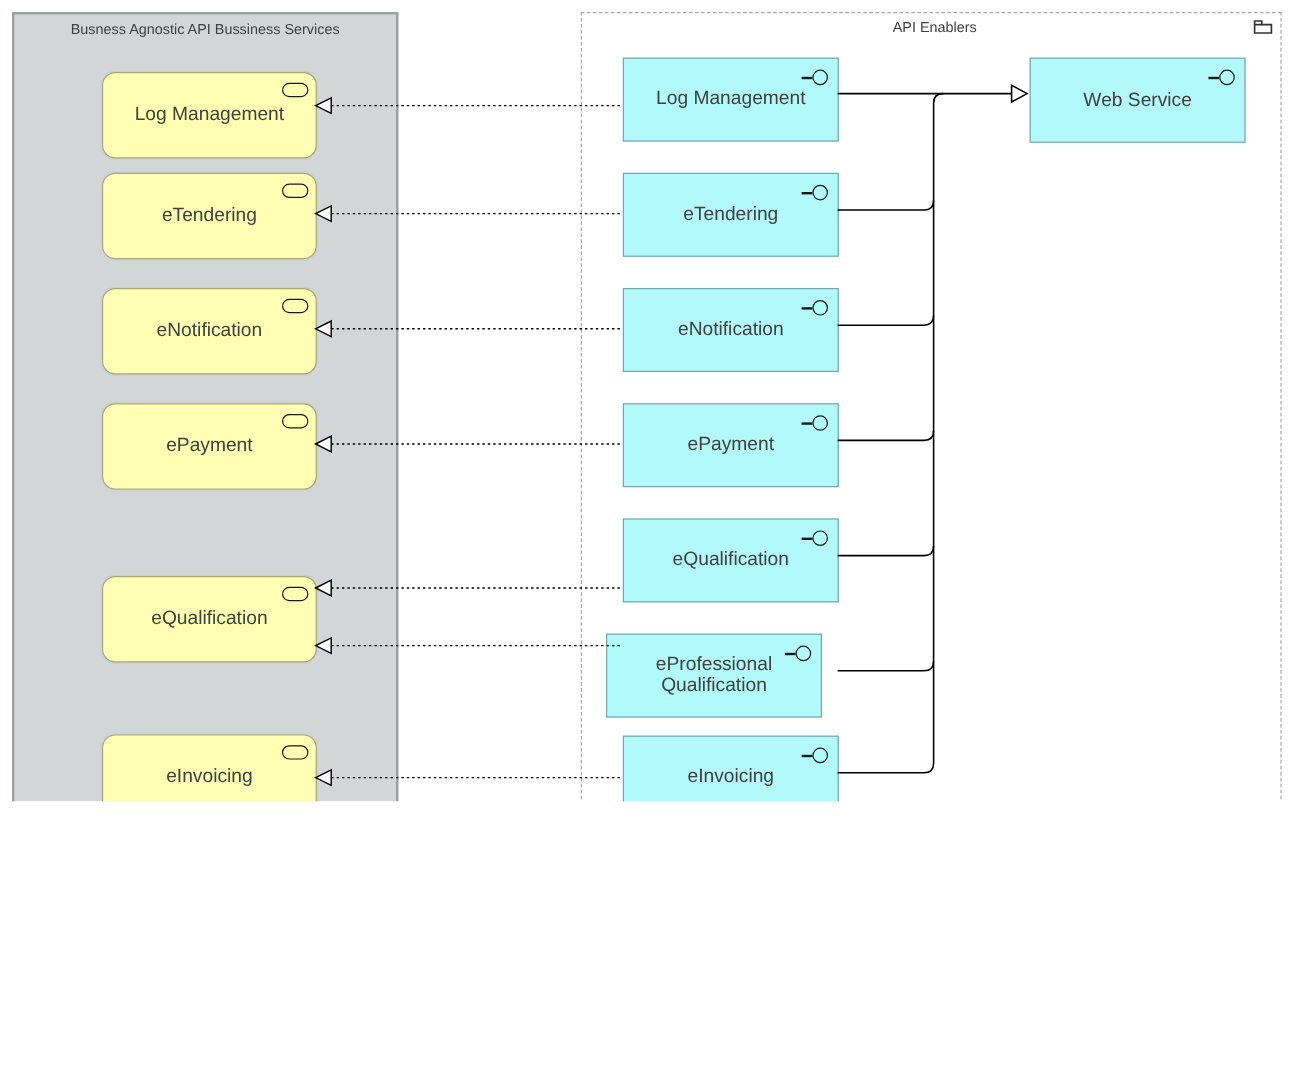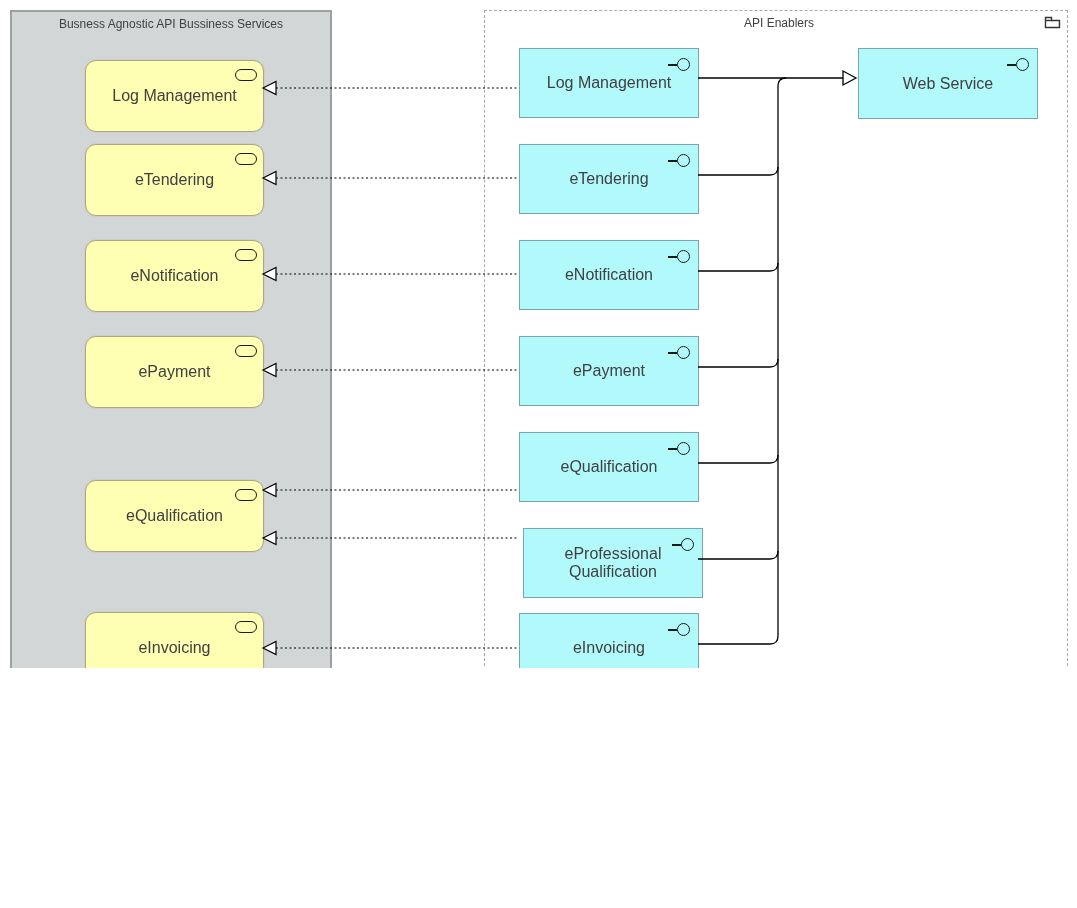--- a/index.html
+++ b/index.html
@@ -131,21 +131,21 @@
         </span>
       <span class="lbl">ePayment</span>
     </div>
     <div class="node enab" style="left:34px;top:421px">
       <span class="iface-icon">
           <span class="bar"></span>
           <span class="circ"></span>
         </span>
       <span class="lbl">eQualification</span>
     </div>
-    <div class="node enab" style="left:38px;top:517px">
+    <div class="node enab" style="left:20px;top:517px">
       <span class="iface-icon">
           <span class="bar"></span>
           <span class="circ"></span>
         </span>
       <span class="lbl">eProfessional Qualification</span>
     </div>
     <div class="node enab" style="left:34px;top:602px">
       <span class="iface-icon">
           <span class="bar"></span>
           <span class="circ"></span>

